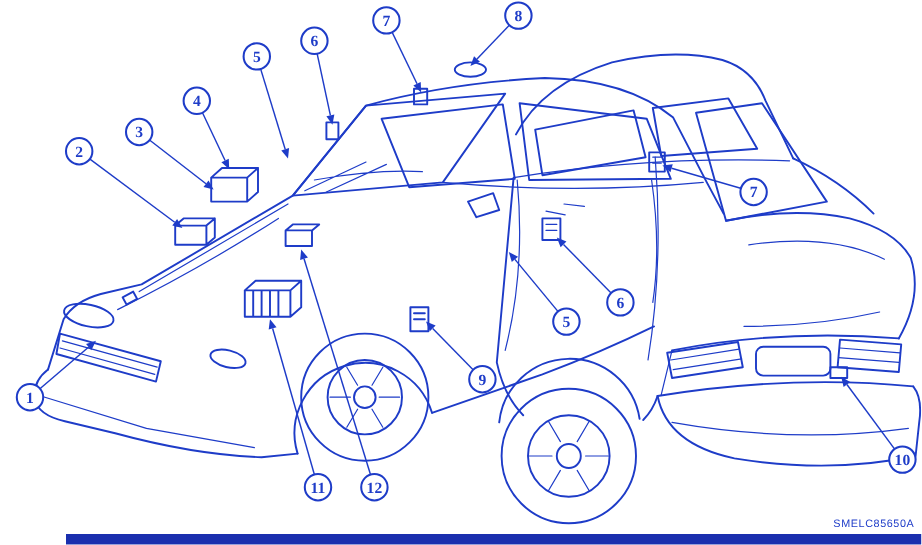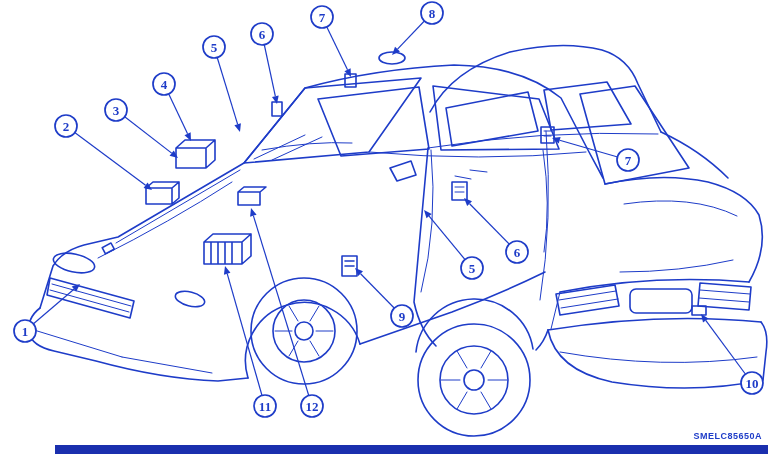--- a/index.html
+++ b/index.html
@@ -25,21 +25,21 @@
   .callout-circle{fill:#ffffff;stroke:var(--accent);stroke-width:1.7;}
   .callout-text{
     fill:var(--accent);
     font-family:"Liberation Serif", serif;
     font-size:13px;font-weight:600;
     text-anchor:middle;
   }
   .diagram-code{
     position:absolute;right:6px;bottom:13px;
     color:var(--accent);
-    font-size:9px;font-weight:bold;letter-spacing:.5px;
+    font-size:9px;font-weight:normal;letter-spacing:.5px;
     font-family:"Liberation Sans", sans-serif;
   }
   .bottom-bar{
     position:absolute;left:55px;right:0;bottom:0;height:9px;
     background:var(--bar);
   }
 </style>
 </head>
 <body>
 

